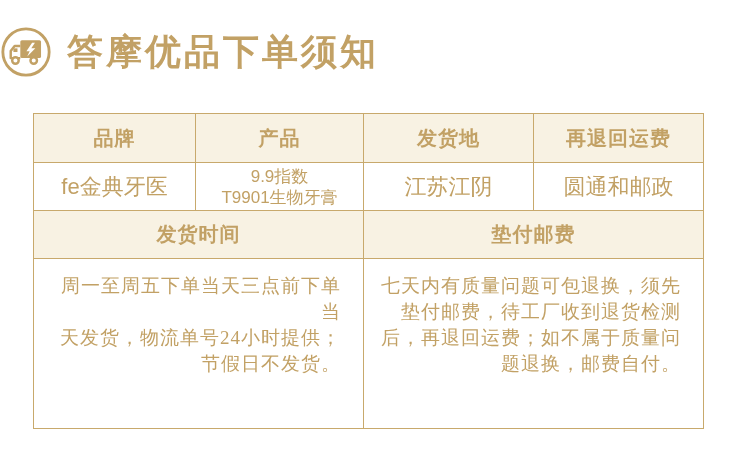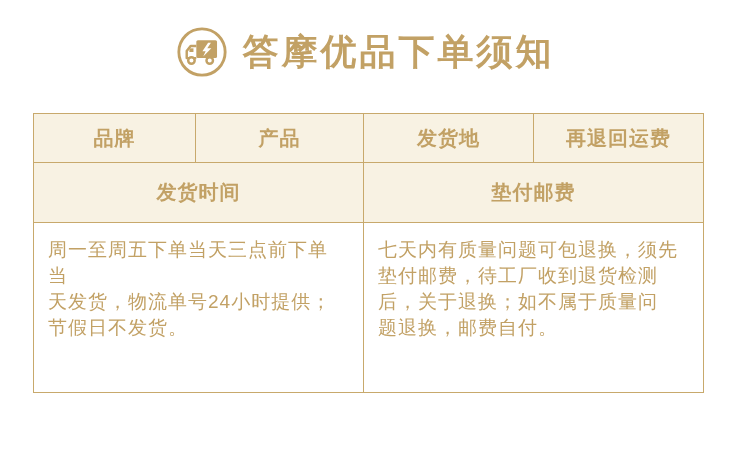--- a/index.html
+++ b/index.html
@@ -18,21 +18,20 @@
     position: relative;
   }
   .page { position: relative; width: 730px; height: 458px; }
 
   
   .header {
     position: absolute;
     top: 24px; left: 0;
     width: 730px; height: 56px;
     display: flex;
-    justify-content: center;
     align-items: center;
     gap: 15px;
   }
   .truck-badge { width: 52px; height: 52px; flex: 0 0 auto; display: block; }
   .page-title {
     font-size: 36px;
     font-weight: bold;
     color: var(--gold);
     letter-spacing: 3px;
     white-space: nowrap;
@@ -57,35 +56,36 @@
   }
   .info-table th {
     background: var(--cream);
     font-size: 20px;
     font-weight: bold;
     letter-spacing: 1px;
   }
   .info-table td { background: var(--white); font-size: 22px; }
   tr.hdr-row    { height: 49px; }
   tr.val-row    { height: 48px; }
-  tr.sec-row    { height: 60px; }
+  tr.sec-row    { height: 48px; }
   tr.note-row   { height: 170px; }
   td.small-cell {
     font-size: 17px;
     line-height: 21px;
     white-space: pre-line;
   }
   td.note-cell {
-    text-align: left;
+    text-align: right;
     vertical-align: top;
-    padding: 14px 16px 0 14px;
+    padding: 14px 22px 0 14px;
     font-size: 19px;
     line-height: 26px;
     letter-spacing: 1px;
     white-space: pre-line;
+    font-family: Liberation Serif, serif;
   }
 </style>
 </head>
 <body>
 
 <div class="page">
 
   <div class="header">
     <svg class="truck-badge" viewBox="0 0 64 64" aria-hidden="true">
       <circle cx="32" cy="32" r="28.5" fill="none" stroke="#c2a165" stroke-width="3.5"></circle>
@@ -107,30 +107,37 @@
           <col style="width:170px">
           <col style="width:170px">
       </colgroup>
       <tbody>
         <tr class="hdr-row">
           <th>品牌</th>
           <th>产品</th>
           <th>发货地</th>
           <th>再退回运费</th>
         </tr>
+        <tr class="val-row">
+          <td>fe金典牙医</td>
+          <td class="small-cell">9.9指数
+T9901生物牙膏</td>
+          <td>江苏江阴</td>
+          <td>圆通和邮政</td>
+        </tr>
         <tr class="sec-row">
           <th colspan="2">发货时间</th>
           <th colspan="2">垫付邮费</th>
         </tr>
         <tr class="note-row">
           <td colspan="2" class="note-cell">周一至周五下单当天三点前下单当
 天发货，物流单号24小时提供；
 节假日不发货。</td>
           <td colspan="2" class="note-cell">七天内有质量问题可包退换，须先
 垫付邮费，待工厂收到退货检测
-后，关于退换；如不属于质量问
+后，再退回运费；如不属于质量问
 题退换，邮费自付。</td>
         </tr>
       </tbody>
     </table>
   </div>
 
 </div>
 
 </body></html>

